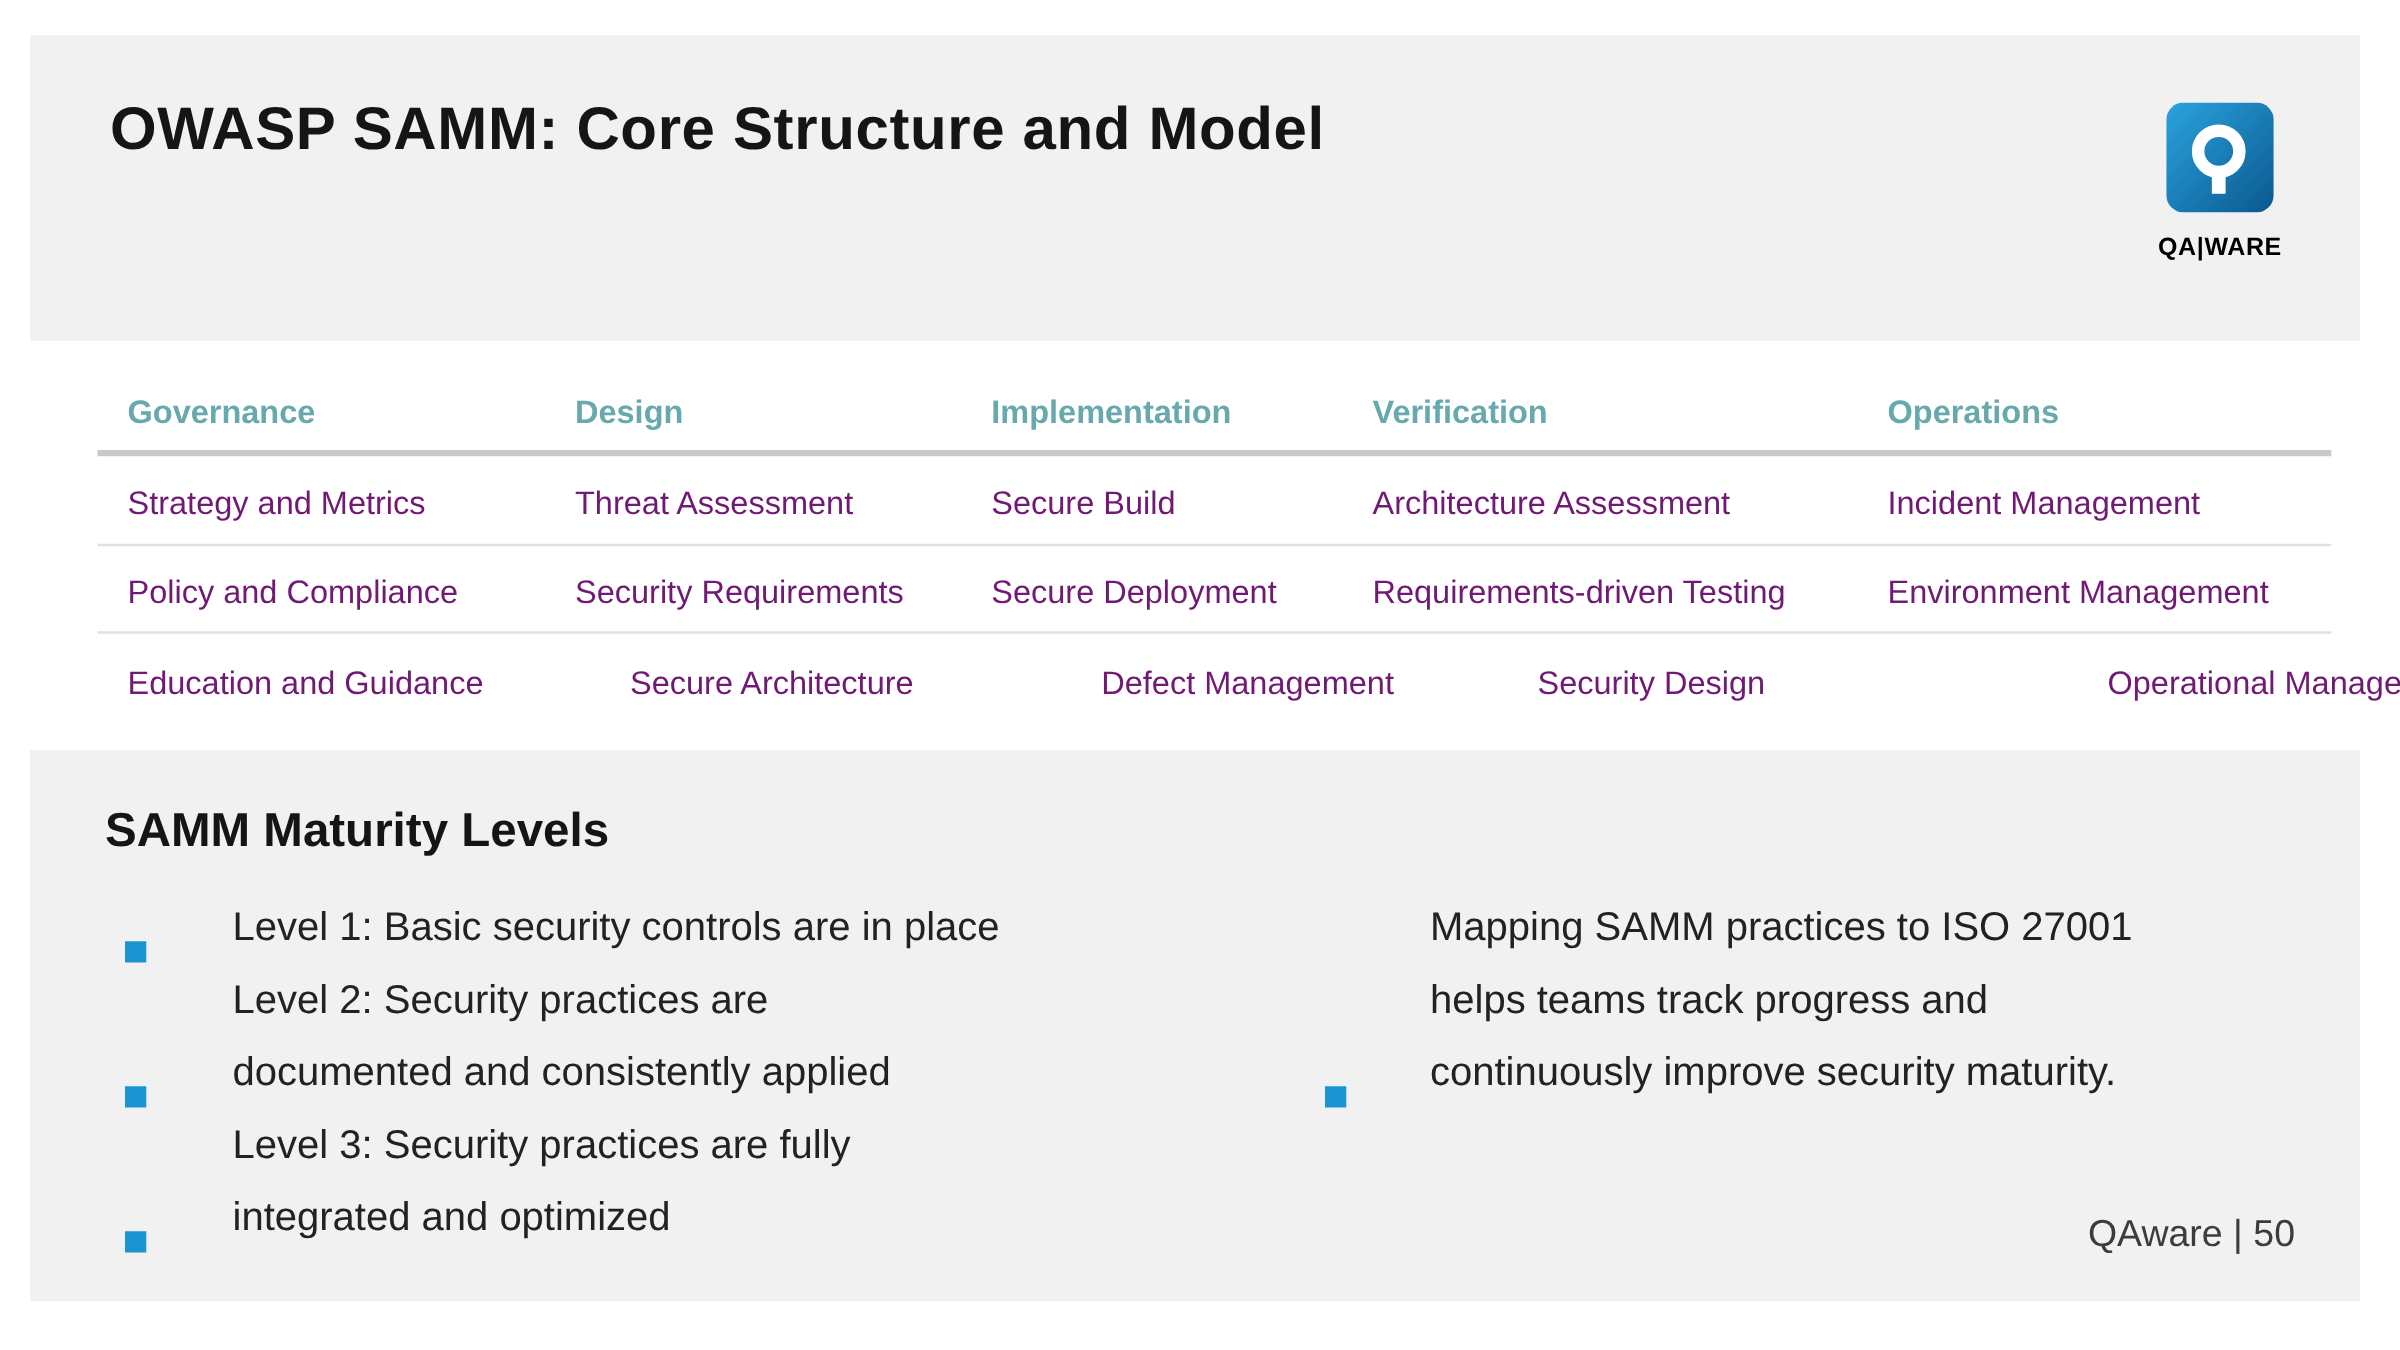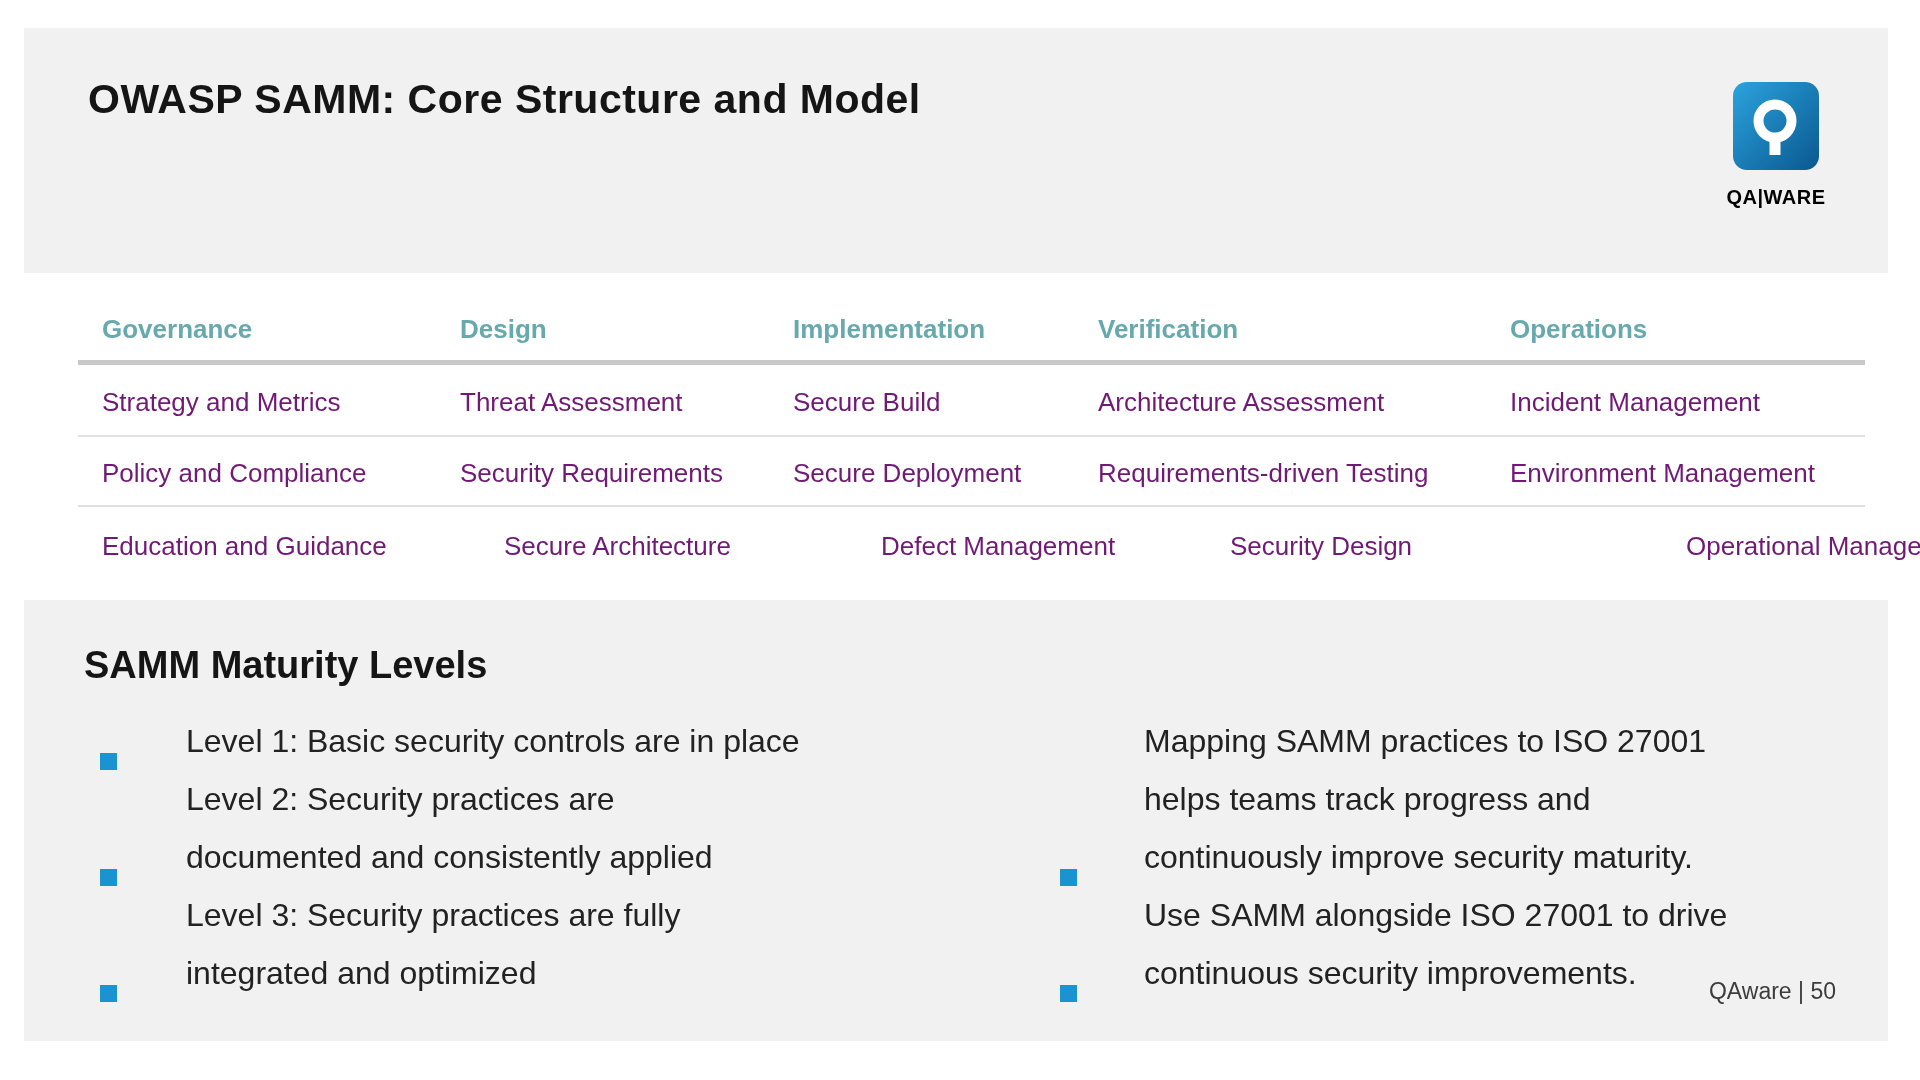--- a/index.html
+++ b/index.html
@@ -23,21 +23,21 @@
     top: 28px;
     width: 1864px;
     height: 245px;
     background: #f1f1f1;
   }
   .slide-title {
     position: absolute;
     left: 64px;
     top: 48px;
     margin: 0;
-    font-size: 41px;
+    font-size: 48px;
     font-weight: 700;
     letter-spacing: 0.5px;
     color: #151515;
   }
   .logo-block {
     position: absolute;
     top: 54px;
     right: 54px;
     width: 116px;
     text-align: center;
@@ -143,21 +143,21 @@
     height: 58px;
     line-height: 58px;
     font-size: 32px;
     color: #222222;
     white-space: nowrap;
   }
   .slide-footer {
     position: absolute;
     right: 52px;
     bottom: 36px;
-    font-size: 23px;
+    font-size: 30px;
     color: #3c3c3c;
     white-space: nowrap;
     margin-left: 28px;
   }
 </style>
 </head>
 <body>
 
 <div class="page">
 
@@ -242,25 +242,18 @@
 
     <div class="bullet-list right">
       <div class="bullet-item">
         <span class="bullet-sq"></span>
         <div class="bullet-text">
           <div class="line">Mapping SAMM practices to ISO 27001</div>
           <div class="line">helps teams track progress and</div>
           <div class="line">continuously improve security maturity.</div>
         </div>
       </div>
-      <div class="bullet-item">
-        <span class="bullet-sq"></span>
-        <div class="bullet-text">
-          <div class="line">Use SAMM alongside ISO 27001 to drive</div>
-          <div class="line">continuous security improvements.</div>
-        </div>
-      </div>
     </div>
 
     <div class="slide-footer">QAware | 50</div>
   </div>
 
 </div>
 
 </body></html>

